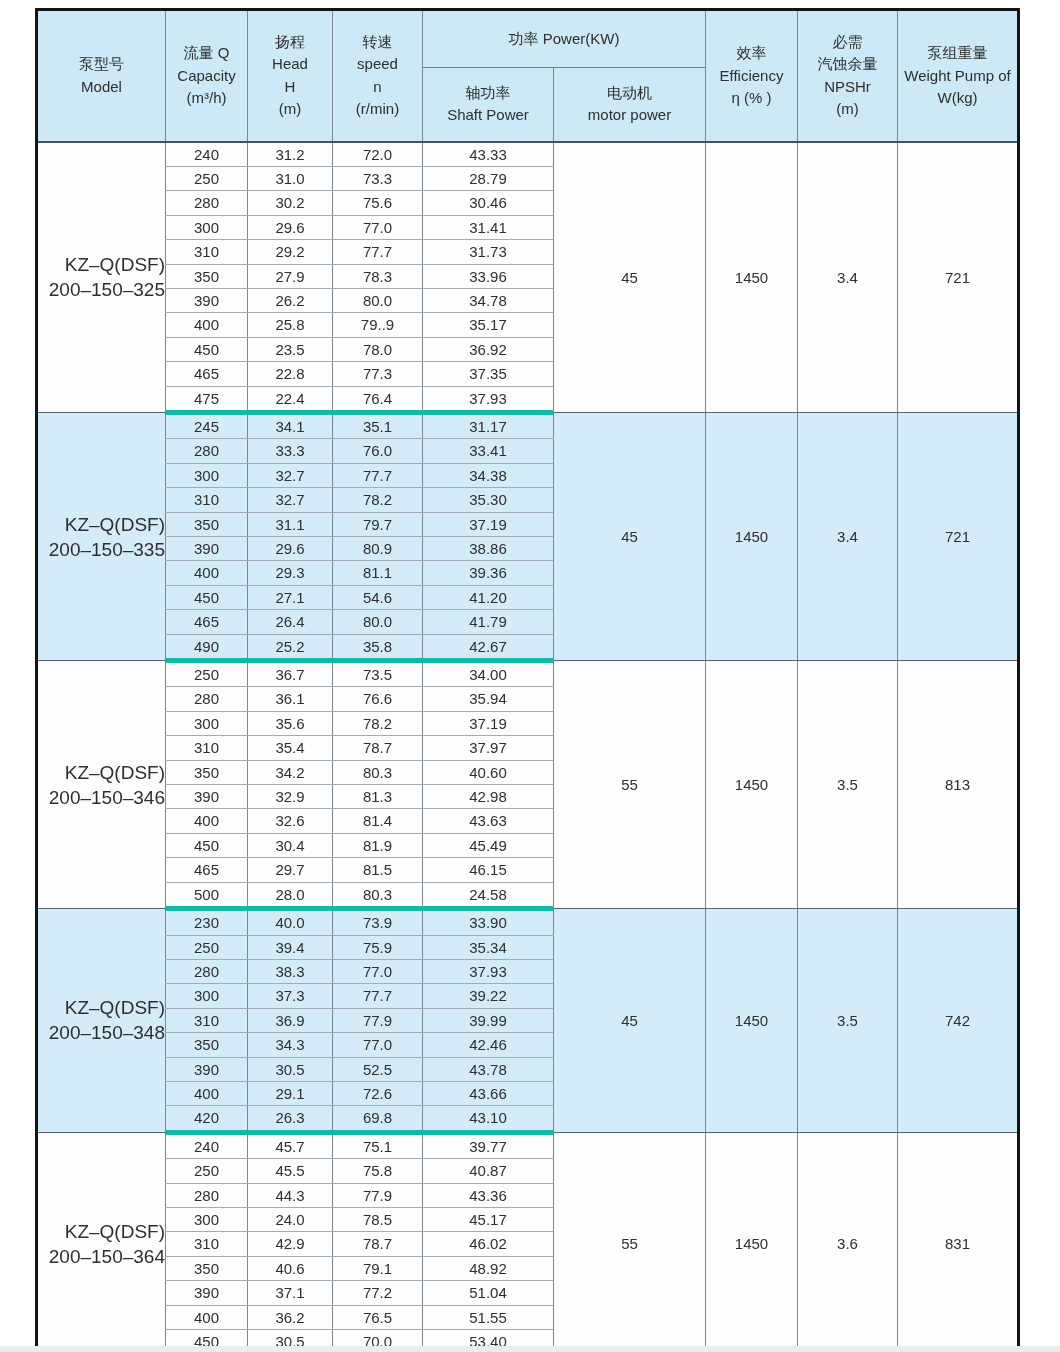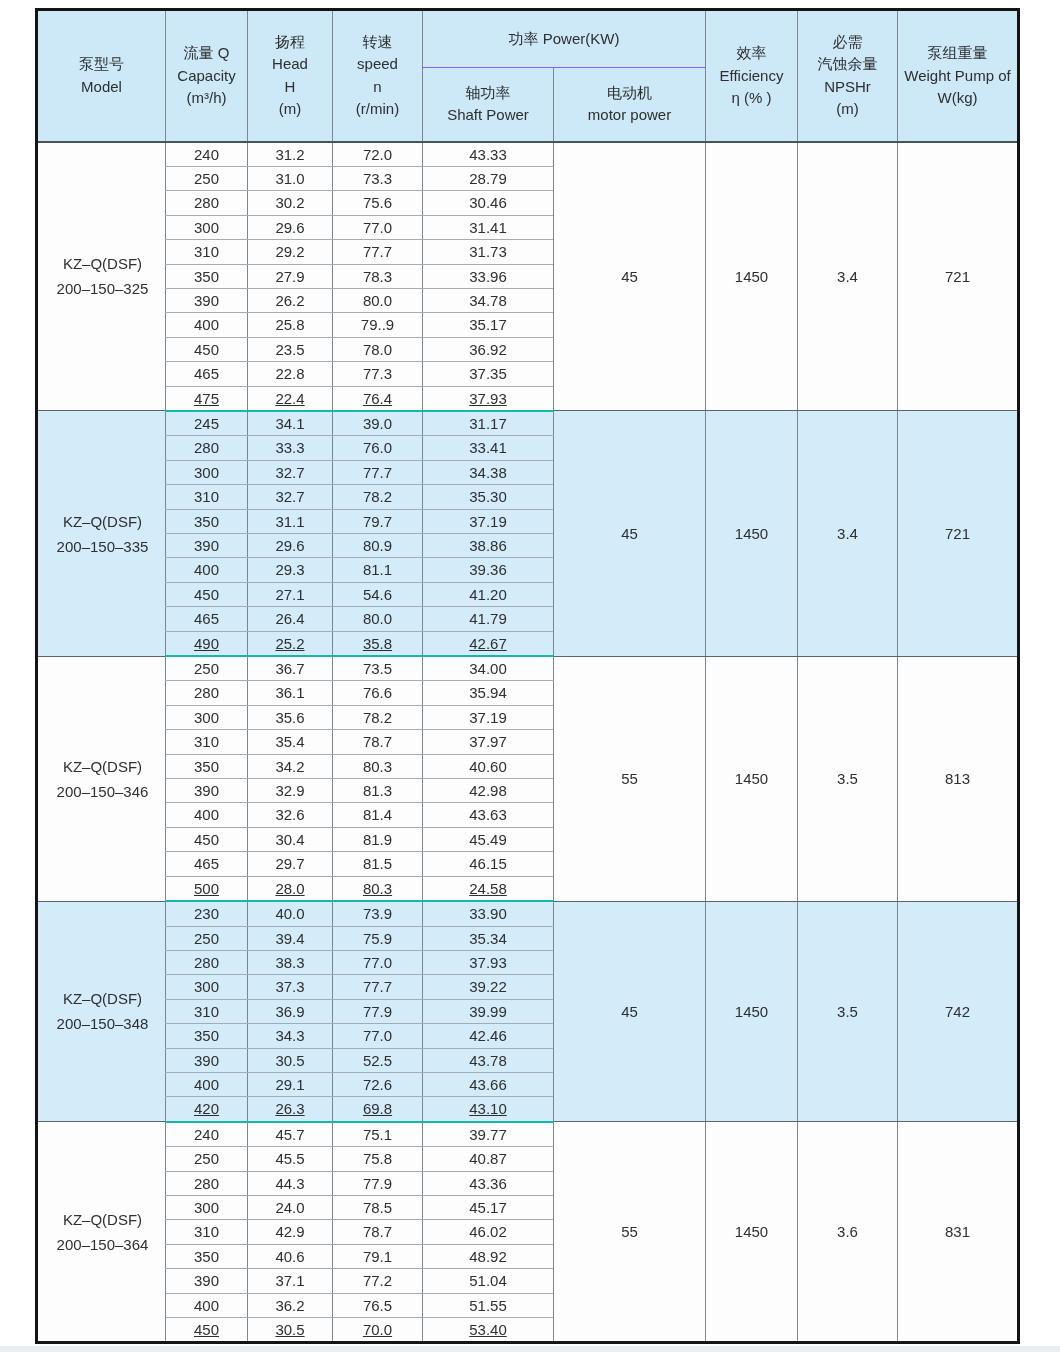--- a/index.html
+++ b/index.html
@@ -49,26 +49,26 @@
     height: 23.4px;
     line-height: 23.4px;
   }
   td.dc { border-bottom: 1px solid #a3acb2; }
   td.merged {
     border-bottom: 1px solid #5a646c;
     white-space: pre-line;
     text-align: center;
   }
   td.model {
-    text-align: center;
+    text-align: right;
     padding-left: 2px;
-    font-size: 15px;
+    font-size: 19px;
     line-height: 25px;
   }
-  tr.gend td.dc { border-bottom: 2px solid #14b8a6; text-decoration: underline; }
+  tr.gend td.dc { border-bottom: 5px solid #14b8a6; }
   tr.white td { background: var(--row-white, #fdfdfd); }
   tr.blue td { background: var(--stripe-blue, #d4ecf9); }
   .bottom-strip {
     position: absolute;
     left: 0; right: 0; bottom: 0;
     height: 6px;
     background: #e9edef;
   }
 </style>
 </head>
@@ -192,21 +192,21 @@
           <td class="dc">475</td>
           <td class="dc">22.4</td>
           <td class="dc">76.4</td>
           <td class="dc">37.93</td>
         </tr>
         <tr class="blue">
           <td rowspan="10" class="model merged">KZ–Q(DSF)
 200–150–335</td>
           <td class="dc">245</td>
           <td class="dc">34.1</td>
-          <td class="dc">39.0</td>
+          <td class="dc">35.1</td>
           <td class="dc">31.17</td>
           <td rowspan="10" class="merged">45</td>
           <td rowspan="10" class="merged">1450</td>
           <td rowspan="10" class="merged">3.4</td>
           <td rowspan="10" class="merged">721</td>
         </tr>
         <tr class="blue">
           <td class="dc">280</td>
           <td class="dc">33.3</td>
           <td class="dc">76.0</td>

